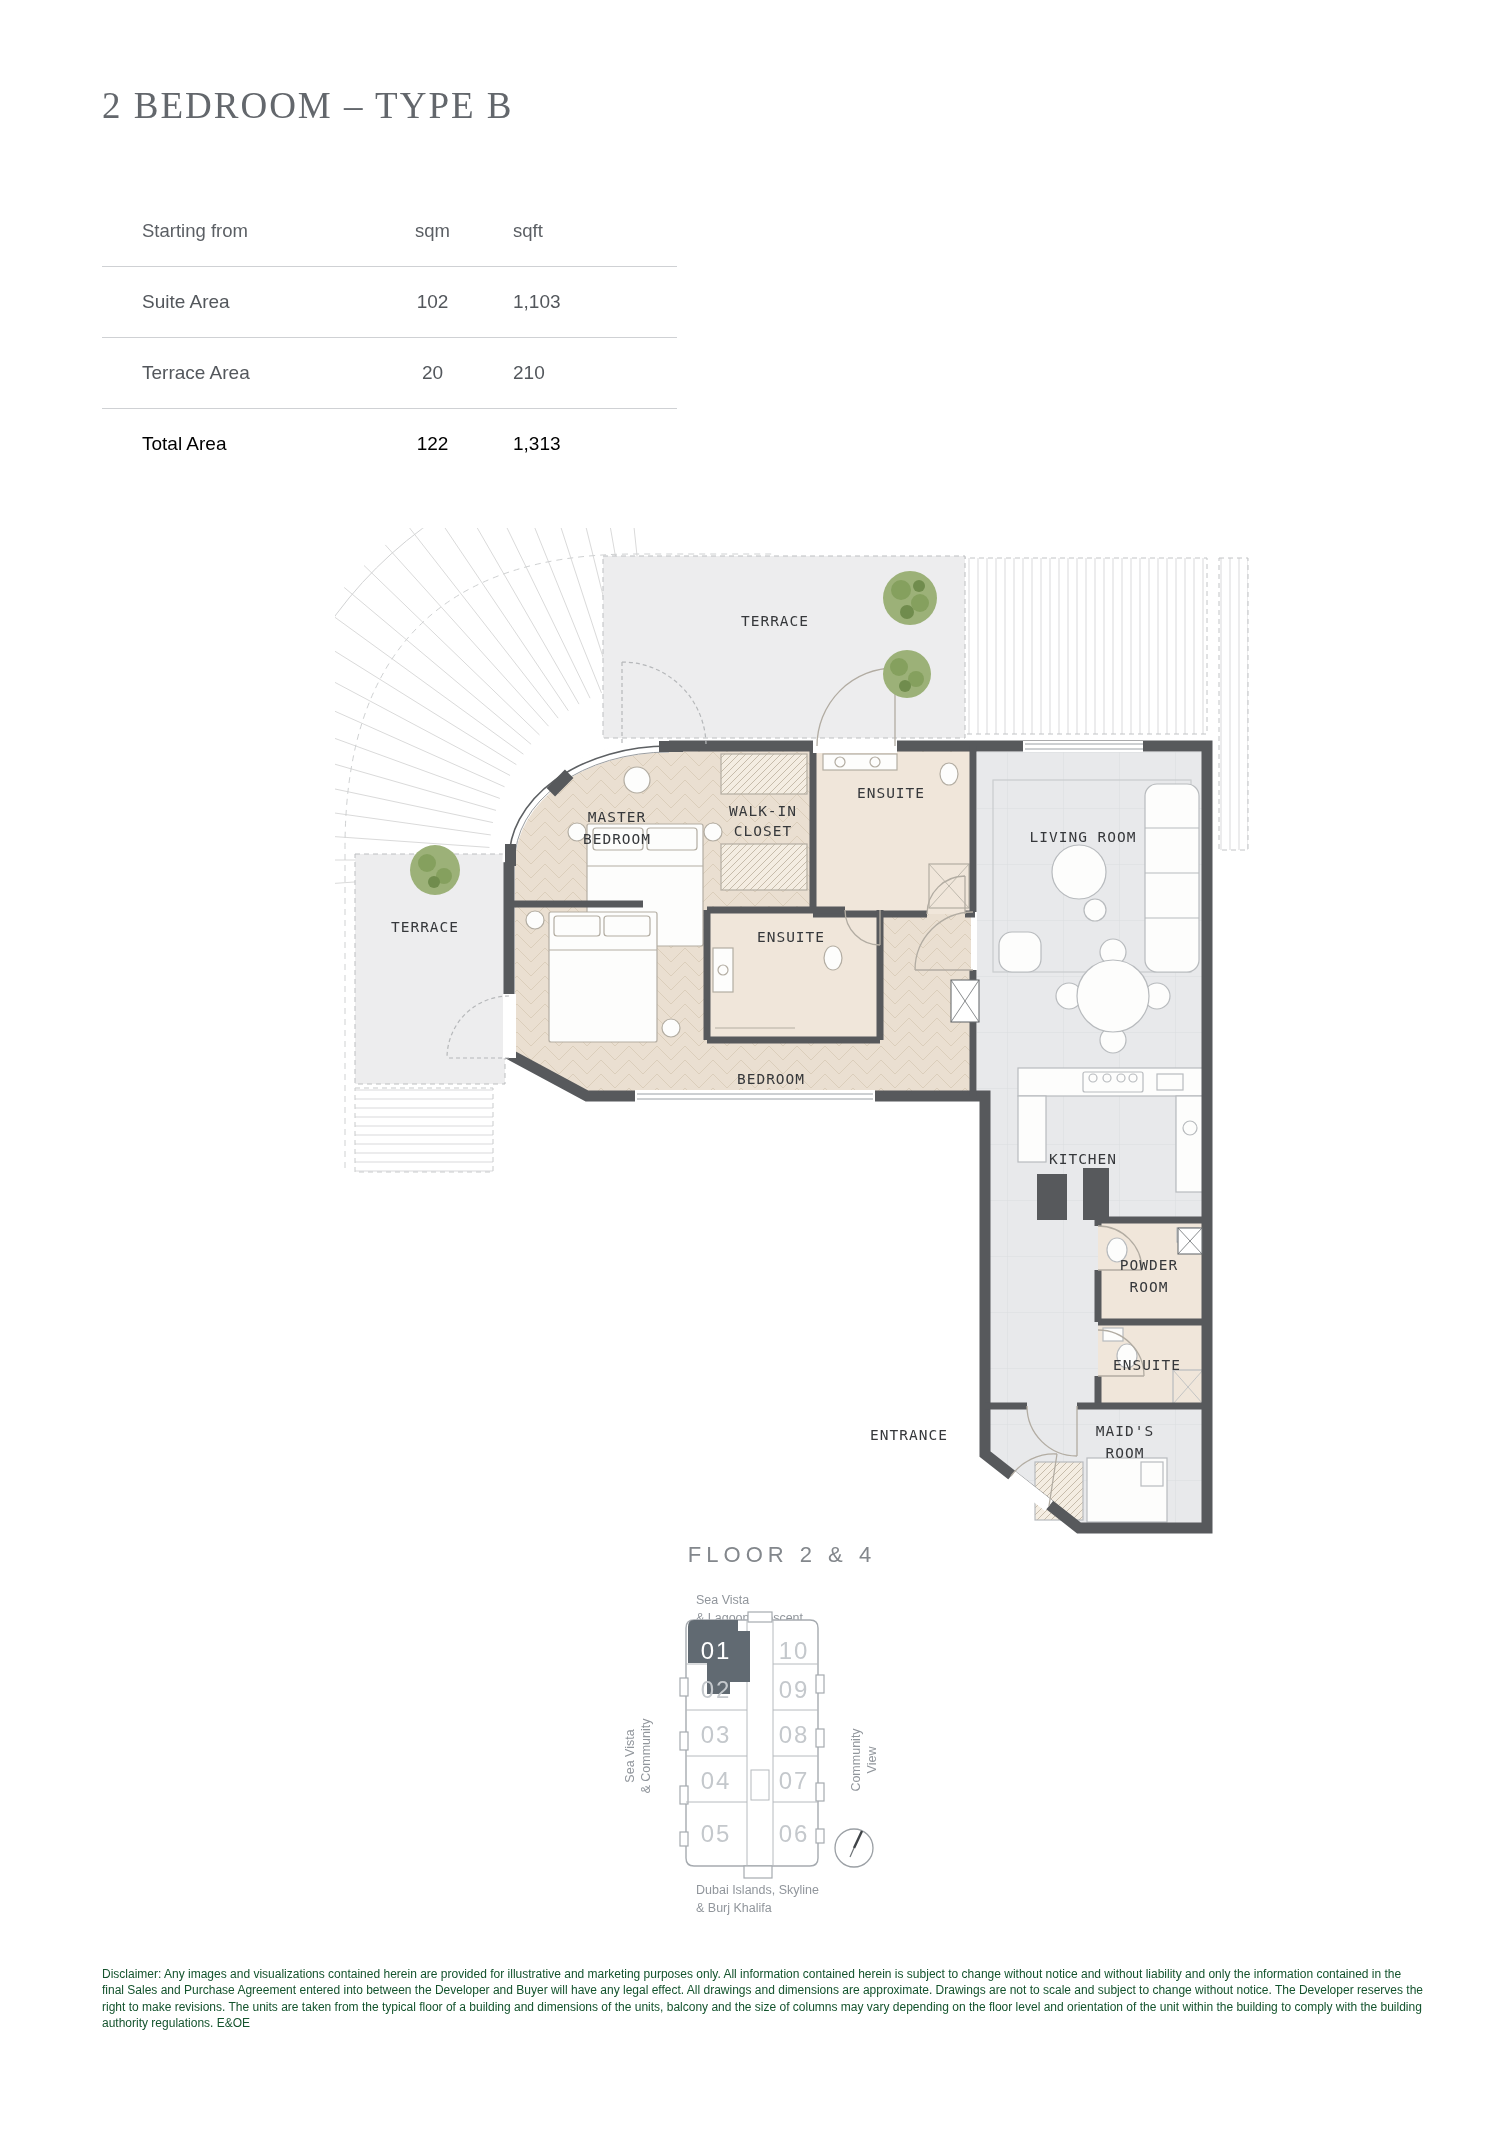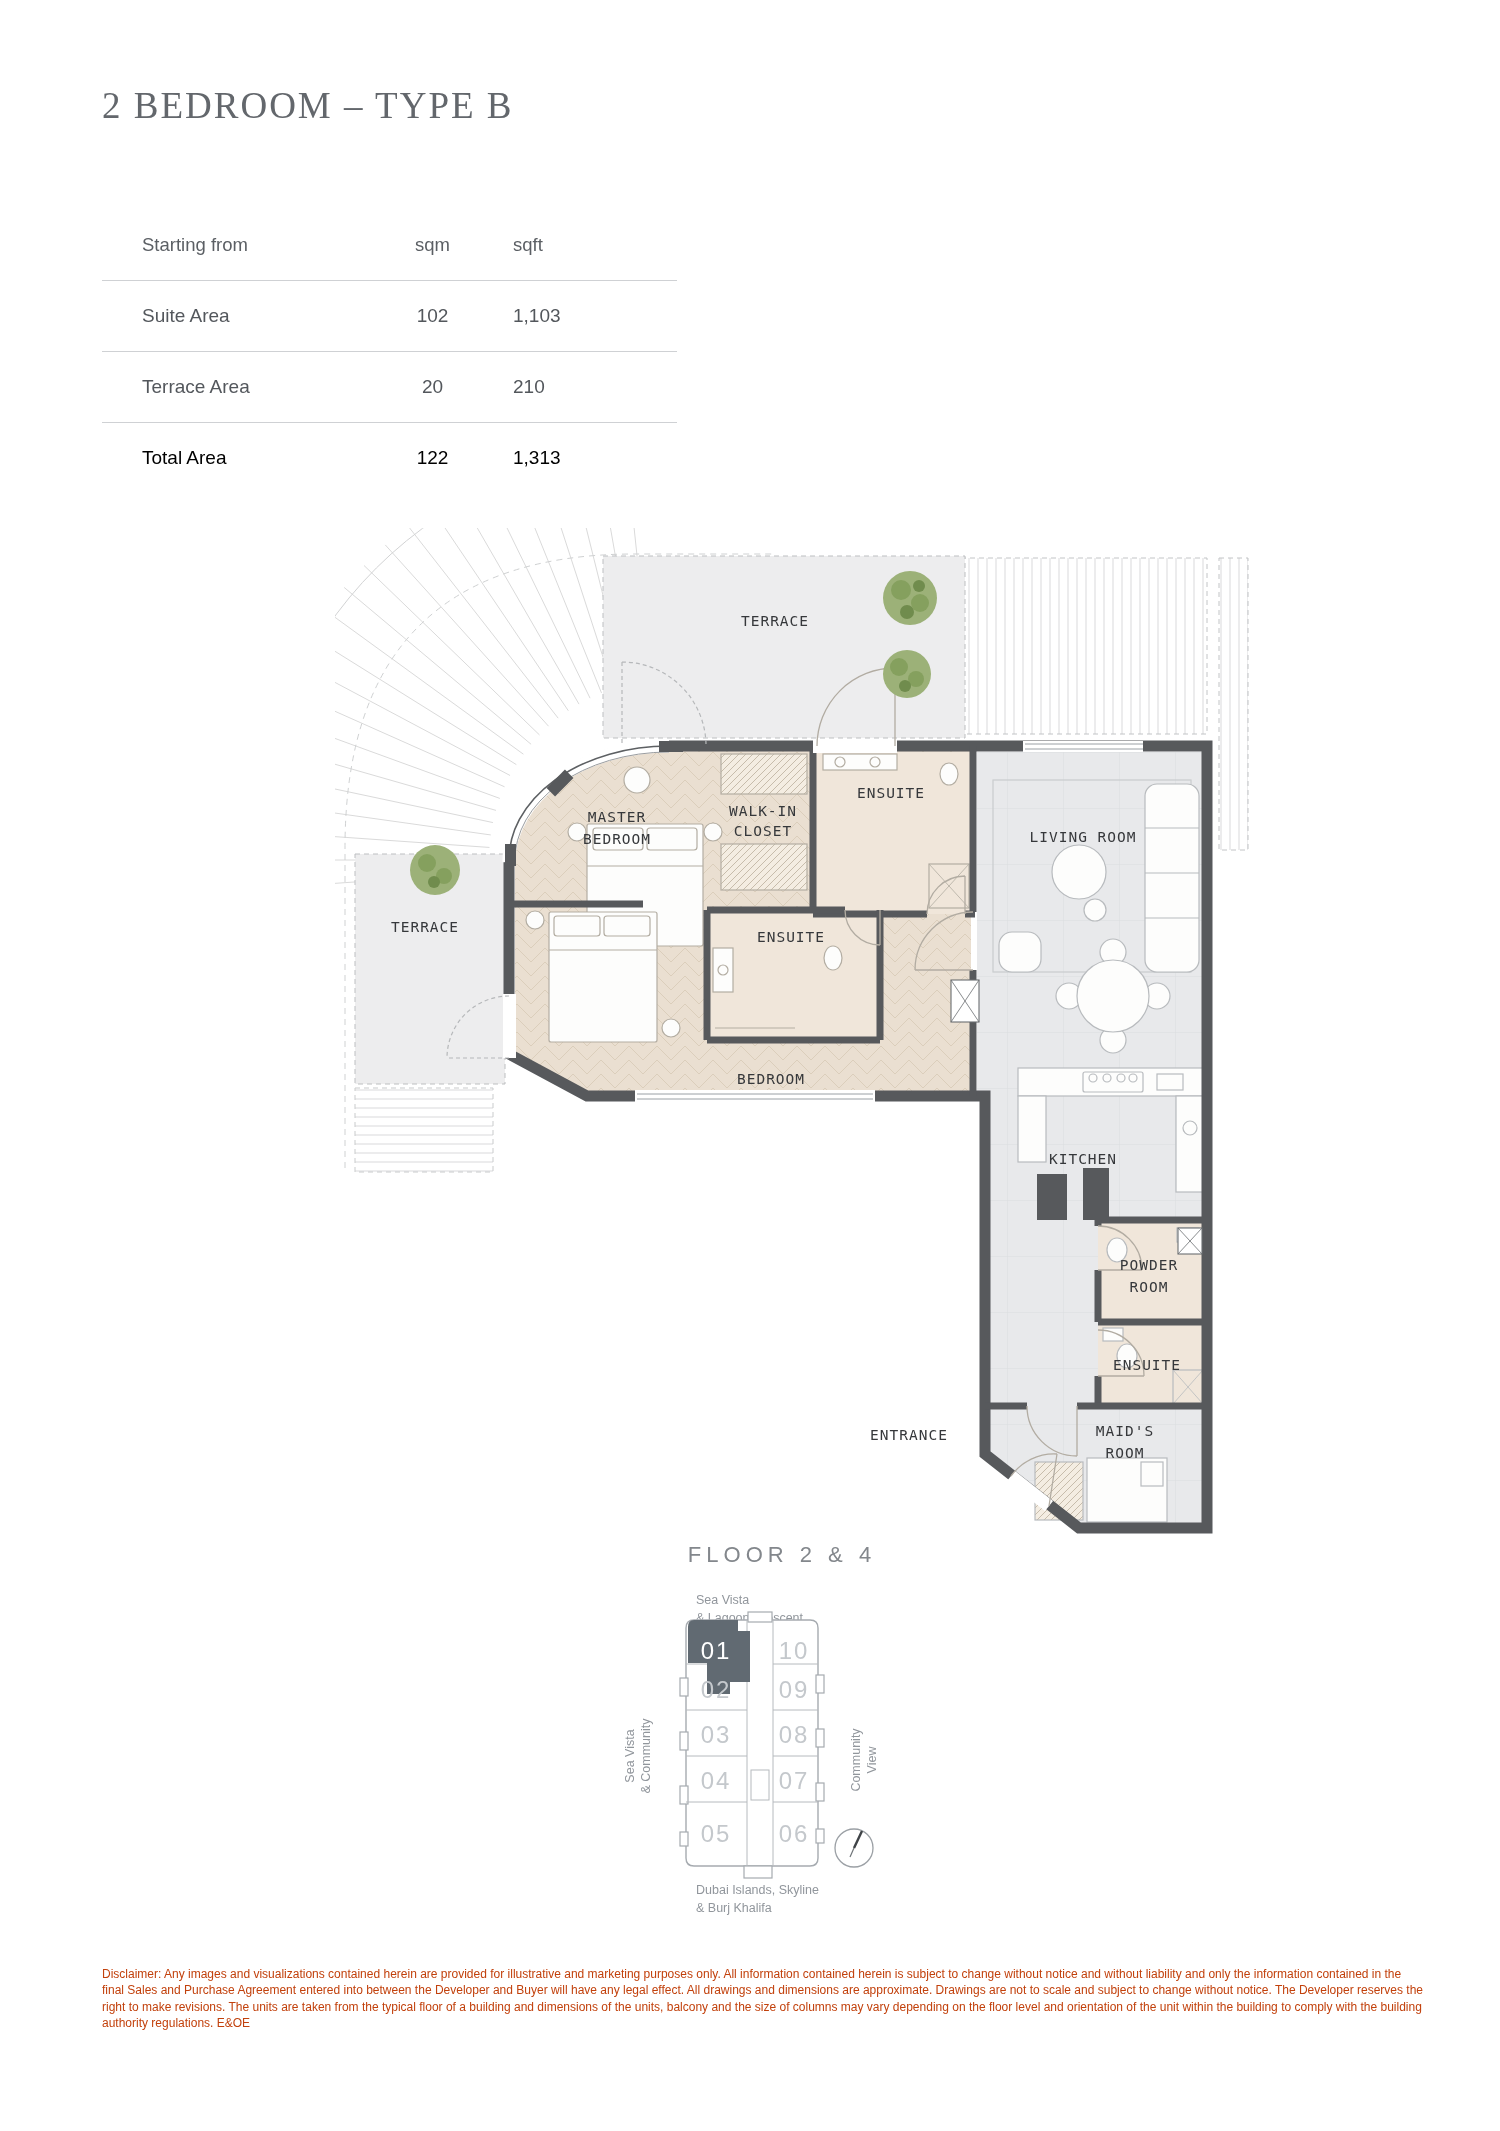--- a/index.html
+++ b/index.html
@@ -2,39 +2,39 @@
 <html><head>
 <meta charset="utf-8">
 <style>
   html,body{margin:0;padding:0;background:#ffffff;}
   body{font-family:"Liberation Sans",sans-serif;}
   .page{position:relative;width:1500px;height:2131px;background:#fff;overflow:hidden;}
 
   .page-title{position:absolute;left:102px;top:84px;font-family:Liberation Serif, serif;
     font-size:37px;font-weight:400;letter-spacing:2px;color:#63676c;}
 
-  .area-table{position:absolute;left:102px;top:210px;width:575px;color:#53575c;}
+  .area-table{position:absolute;left:102px;top:196px;width:575px;color:#53575c;}
   .at-row{display:flex;align-items:center;height:70px;border-bottom:1px solid #cfd1d4;font-size:19px;}
   .at-row.total{border-bottom:none;font-weight:400;color:#000000;}
   .at-header{font-size:18.5px;color:#5b5f64;}
   .c-label{width:250px;padding-left:40px;box-sizing:border-box;}
   .c-sqm{width:161px;text-align:center;}
   .c-sqft{flex:1;}
 
   .plan-svg{position:absolute;left:335px;top:528px;}
   .kp-svg{position:absolute;left:610px;top:1532px;}
 
   .plan-label{font-family:"DejaVu Sans Mono",monospace;font-size:14.5px;letter-spacing:1px;fill:#36383b;}
   .kp-title{font-family:"Liberation Sans",sans-serif;font-size:22px;letter-spacing:5px;fill:#83878c;}
   .kp-label{font-family:"Liberation Sans",sans-serif;font-size:12.5px;fill:#91969c;}
   .kp-num{font-family:"Liberation Sans",sans-serif;font-size:24px;letter-spacing:2px;fill:#c4c8cc;}
   .kp-num-active{fill:#ffffff;}
 
   .disclaimer{position:absolute;left:102px;top:1966px;width:1322px;font-size:12px;
-    line-height:1.36;color:#c2410c;}
+    line-height:1.36;color:#14532d;}
 </style>
 </head>
 <body>
 
 <div class="page">
 
   <div class="page-title">2 BEDROOM – TYPE B</div>
 
   <div class="area-table">
     <div class="at-row at-header">

